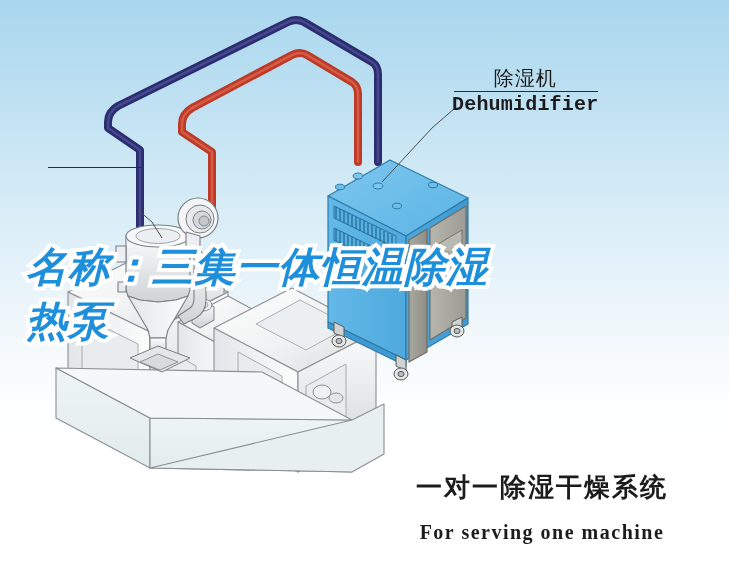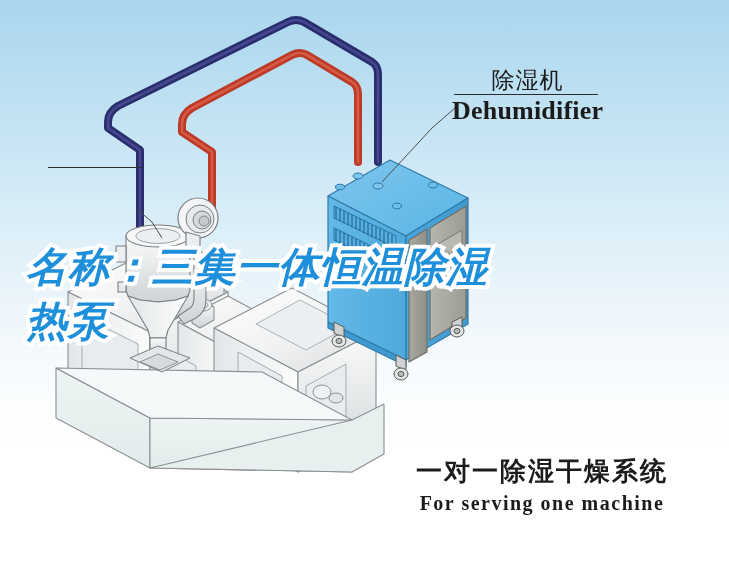--- a/index.html
+++ b/index.html
@@ -39,35 +39,35 @@
   }
   .lbl {
     position: absolute;
     text-align: center;
     color: #1b1b1b;
     line-height: 1.05;
     white-space: nowrap;
   }
   .lbl .cn {
     display: block;
-    font-size: 23px;
+    font-size: 20px;
     font-weight: 400;
     letter-spacing: 1px;
     font-family: "DejaVu Sans", sans-serif;
   }
   .lbl .rule {
     display: block;
     height: 1px;
     background: #2c2c2c;
     margin: 2px 0 2px 0;
   }
   .lbl .en {
     display: block;
-    font-size: 26px;
-    font-family: Liberation Serif, serif;
+    font-size: 20px;
+    font-family: Liberation Mono, monospace;
     font-weight: 700;
     letter-spacing: 0.2px;
   }
   #label-hopper { left: 44px; top: 165px; }
   #label-hopper .rule { width: 94px; margin-left: 4px; }
   #label-dehumidifier { left: 452px; top: 68px; }
   #label-dehumidifier .rule { width: 144px; margin-left: 2px; }
 
   #caption {
     position: absolute;
@@ -77,28 +77,29 @@
     width: 300px;
     color: #1c1c1c;
   }
   #caption .cap-cn {
     display: block;
     font-size: 26px;
     font-weight: 700;
     font-family: "DejaVu Sans", sans-serif;
     letter-spacing: 2px;
     line-height: 1.15;
+    margin-top: 16px;
   }
   #caption .cap-en {
     display: block;
     font-size: 20px;
     font-family: "Liberation Serif", serif;
     font-weight: 700;
     letter-spacing: 1.5px;
-    margin-top: 5px;
+    margin-top: 18px;
   }
 
   #overlay-title {
     position: absolute;
     left: 0;
     top: 240px;
     width: 729px;
     text-align: left;
     pointer-events: none;
     padding-left: 26px;

